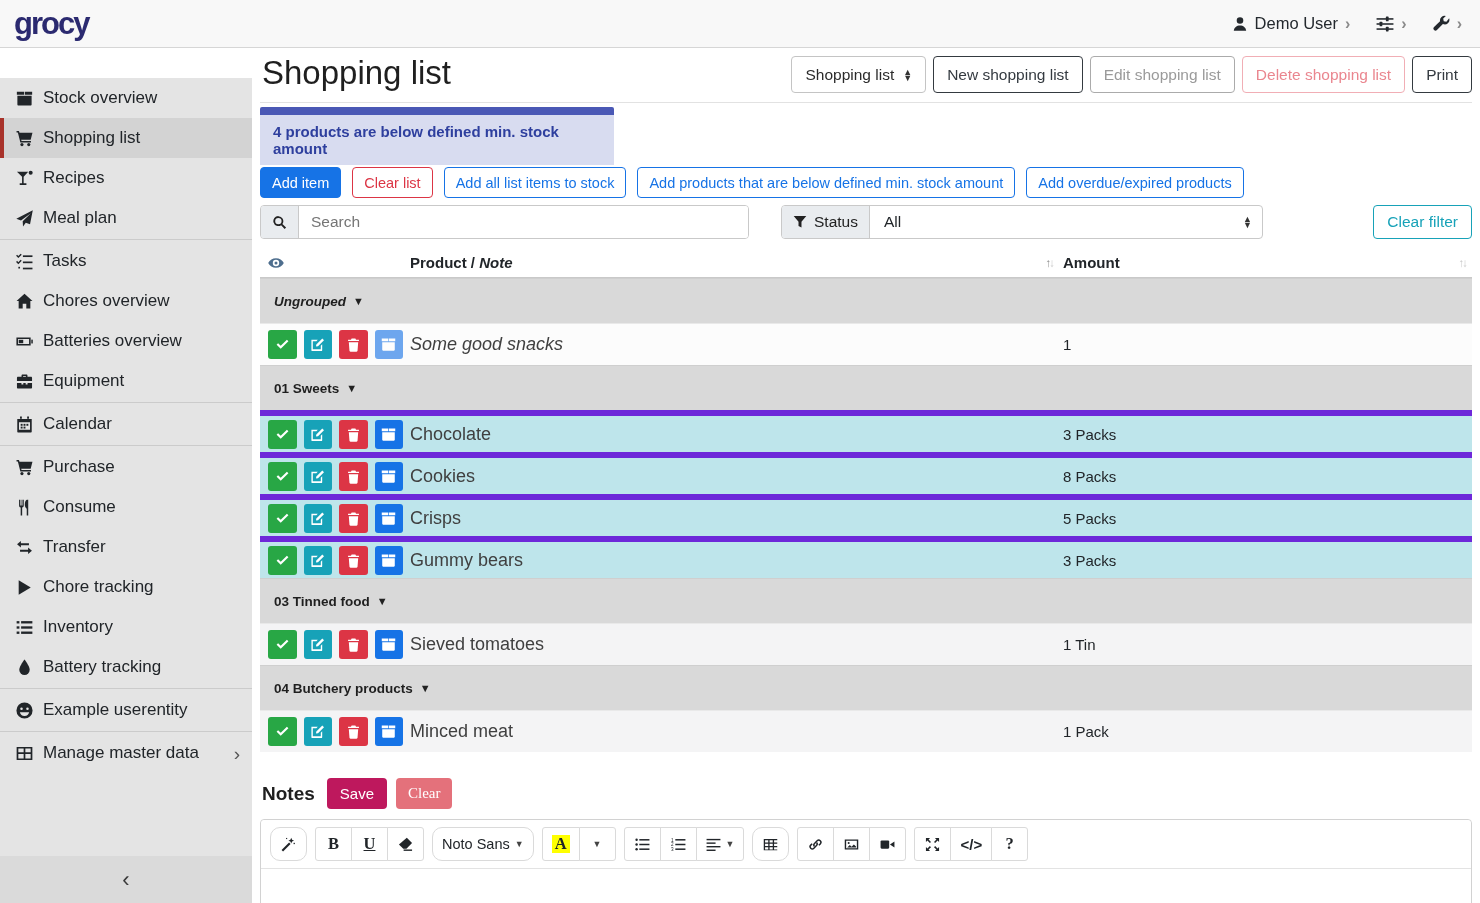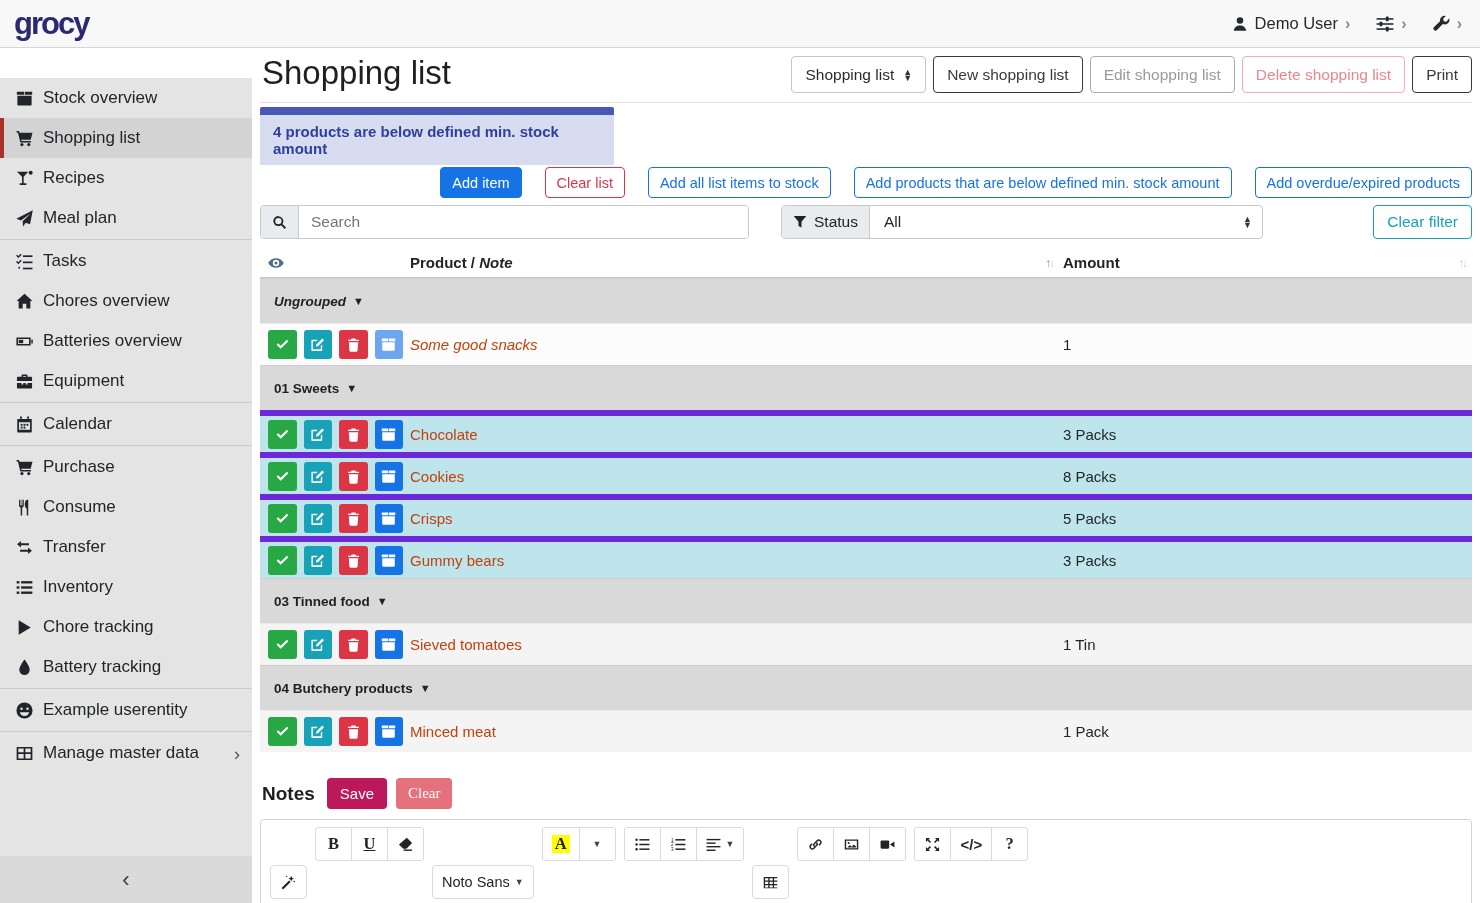--- a/index.html
+++ b/index.html
@@ -43,21 +43,21 @@
     cursor:pointer; height:37px; white-space:nowrap; font-family:inherit; }
   .btn-select { border-color:#c4c4c4; color:#2b2b2b; gap:9px; }
   .btn-edit-list { border-color:#ababab; color:#9a9a9a; }
   .btn-delete-list { border-color:#f1aeb5; color:#ea868f; }
   .updown { display:flex; flex-direction:column; font-size:9px; line-height:6px; color:#333; }
 
   .alert-widget { width:354px; margin-top:4px; }
   .alert-strip { height:8px; background:#4a58b5; border-radius:2px 2px 0 0; }
   .alert-body { background:#d8dcf0; color:#2e3f9e; font-weight:700; font-size:15px; padding:8px 13px; }
 
-  .actions-row { display:flex; justify-content:flex-end; gap:23px; margin-top:2px; }
+  .actions-row { display:flex; justify-content:flex-start; gap:11px; margin-top:2px; }
   .btn-sm { height:31px; font-size:14.5px; padding:4px 11px; }
   .btn-primary { background:#1673e6; border-color:#1673e6; color:#fff; }
   .btn-outline-danger { border-color:#dc3545; color:#dc3545; }
   .btn-outline-primary { border-color:#1673e6; color:#1673e6; }
   .btn-outline-info { border-color:#17a2b8; color:#17a2b8; }
 
   .filter-row { display:flex; align-items:center; margin-top:7px; }
   .input-group { display:flex; height:34px; border:1px solid #c9c9c9; border-radius:4px;
     overflow:hidden; background:#fff; }
   .search-group { width:489px; }
@@ -89,42 +89,42 @@
   .group-row.italic { font-style:italic; font-weight:600; }
   .group-caret { margin-left:7px; font-size:11px; color:#222; font-style:normal; }
   .item-row { display:flex; align-items:center; height:42px; background:#fcfcfc; border-top:1px solid #e9e9e9; }
   .item-row.shade { background:#f4f4f5; }
   .item-row.highlight { background:#bee5eb; border-top:6px solid #6d28d9;align-items:center; }
   .row-btn { width:29px; height:29px; border-radius:3px; margin-right:7px; border:none; cursor:pointer;
     display:inline-flex; align-items:center; justify-content:center; color:#fff; padding:0; }
   .rb-done { background:#28a745; } .rb-edit { background:#17a2b8; }
   .rb-del { background:#dc3545; } .rb-stock { background:#1673e6; }
   .rb-stock.disabled { opacity:.62; }
-  .product-cell { flex:1; font-size:15px; color:#c2410c; }
+  .product-cell { flex:1; font-size:18px; color:#404040; }
   .product-cell.note { font-style:italic; }
   .amount-cell { width:409px; font-size:15px; color:#212529; }
 
   
   .notes-row { display:flex; align-items:center; gap:9px; margin-top:26px; padding-left:2px; }
   .notes-title { font-size:19px; font-weight:700; color:#1f1f1f; margin-right:3px; }
   .btn-save { background:#be185d; border:none; color:#fff; height:31px; padding:0 13px;
     border-radius:4px; font-size:15px; cursor:pointer; font-family:inherit; }
   .btn-clear-notes { background:#e4717b; border:none; color:#fff; height:31px; padding:0 12px;
     border-radius:4px; font-size:15px; cursor:pointer; font-family:Liberation Serif, serif; }
 
   .editor { margin-top:10px; border:1px solid #d2d2d2; border-radius:4px; }
   .toolbar { padding:7px 9px; border-bottom:1px solid #e3e3e3; display:flex; gap:8px; background:#fff;
     border-radius:4px 4px 0 0; }
   .tb-btngroup { display:flex; }
   .tb-btn { min-width:37px; height:34px; background:#fff; border:1px solid #dadada; display:inline-flex;
     align-items:center; justify-content:center; font-size:15px; color:#212529; padding:0 9px;
     margin-left:-1px; cursor:pointer; font-family:inherit; gap:5px; }
   .tb-btngroup .tb-btn:first-child { margin-left:0; border-radius:3px 0 0 3px; }
   .tb-btngroup .tb-btn:last-child { border-radius:0 3px 3px 0; }
-  .tb-btngroup .tb-btn:only-child { border-radius:4px;margin-top:38px; }
+  .tb-btngroup .tb-btn:only-child { border-radius:10px; }
   .tb-serif { font-family:"Liberation Serif","DejaVu Serif",serif; font-size:16.5px; }
   .tb-bold { font-weight:700; }
   .tb-underline { text-decoration:underline; }
   .tb-colorA { background:#ffff00; padding:0 3px; line-height:1.1; }
   .tb-fontname { font-size:14.5px; }
   .tb-caret { font-size:9px; color:#444; }
   .editor-area { height:130px; background:#fff; border-radius:0 0 4px 4px; }
 </style>
 </head>
 <body>
@@ -284,37 +284,37 @@
           <svg width="17" height="17" viewBox="0 0 16 16" fill="currentColor" xmlns="http://www.w3.org/2000/svg">
             <path d="M4.6 1.8 1 4.9l3.6 3.1V5.9h7.6v-2H4.6z"></path>
             <path d="M11.4 8 15 11.1l-3.6 3.1v-2.1H3.8v-2h7.6z"></path>
           </svg>
         </span>
         <span class="side-label">Transfer</span>
       </div>
       <div class="side-item">
         <span class="icon">
           <svg width="17" height="17" viewBox="0 0 16 16" fill="currentColor" xmlns="http://www.w3.org/2000/svg">
+            <path d="M2.5 1.2l11.4 6.8L2.5 14.8z"></path>
+          </svg>
+        </span>
+        <span class="side-label">Chore tracking</span>
+      </div>
+      <div class="side-item">
+        <span class="icon">
+          <svg width="17" height="17" viewBox="0 0 16 16" fill="currentColor" xmlns="http://www.w3.org/2000/svg">
             <rect x=".6" y="2" width="2.6" height="2.2"></rect>
             <rect x="4.8" y="2" width="10.6" height="2.2"></rect>
             <rect x=".6" y="6.9" width="2.6" height="2.2"></rect>
             <rect x="4.8" y="6.9" width="10.6" height="2.2"></rect>
             <rect x=".6" y="11.8" width="2.6" height="2.2"></rect>
             <rect x="4.8" y="11.8" width="10.6" height="2.2"></rect>
           </svg>
         </span>
         <span class="side-label">Inventory</span>
-      </div>
-      <div class="side-item">
-        <span class="icon">
-          <svg width="17" height="17" viewBox="0 0 16 16" fill="currentColor" xmlns="http://www.w3.org/2000/svg">
-            <path d="M2.5 1.2l11.4 6.8L2.5 14.8z"></path>
-          </svg>
-        </span>
-        <span class="side-label">Chore tracking</span>
       </div>
       <div class="side-item">
         <span class="icon">
           <svg width="17" height="17" viewBox="0 0 16 16" fill="currentColor" xmlns="http://www.w3.org/2000/svg">
             <path d="M8 .5s4.9 6.2 4.9 9.6a4.9 4.9 0 0 1-9.8 0C3.1 6.7 8 .5 8 .5z"></path>
           </svg>
         </span>
         <span class="side-label">Battery tracking</span>
       </div>
       <div class="side-divider"></div>

